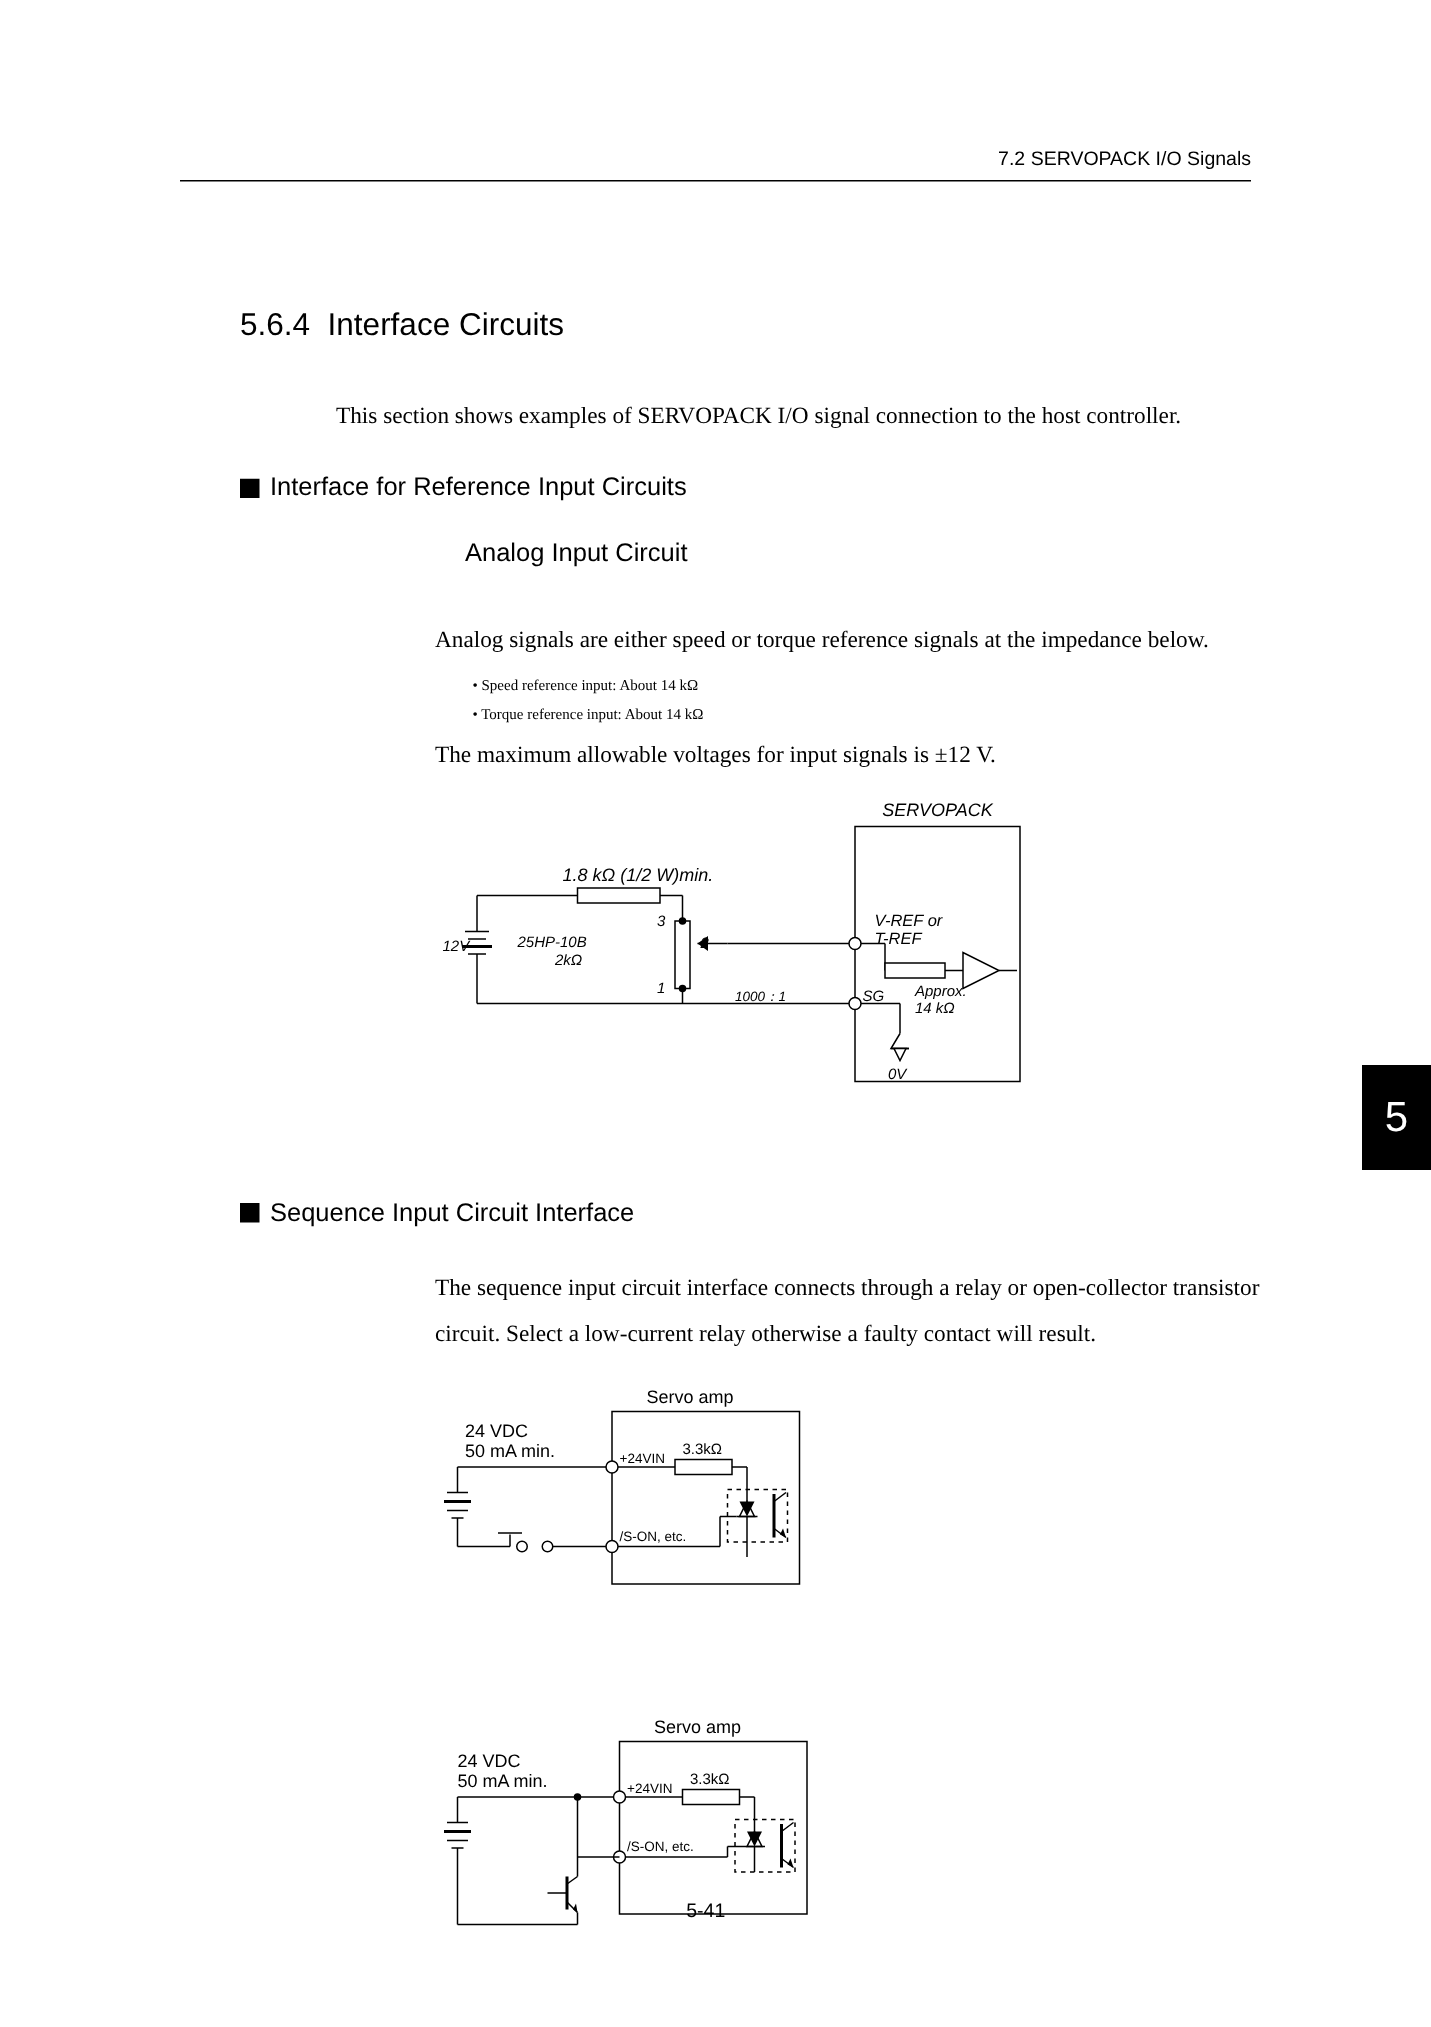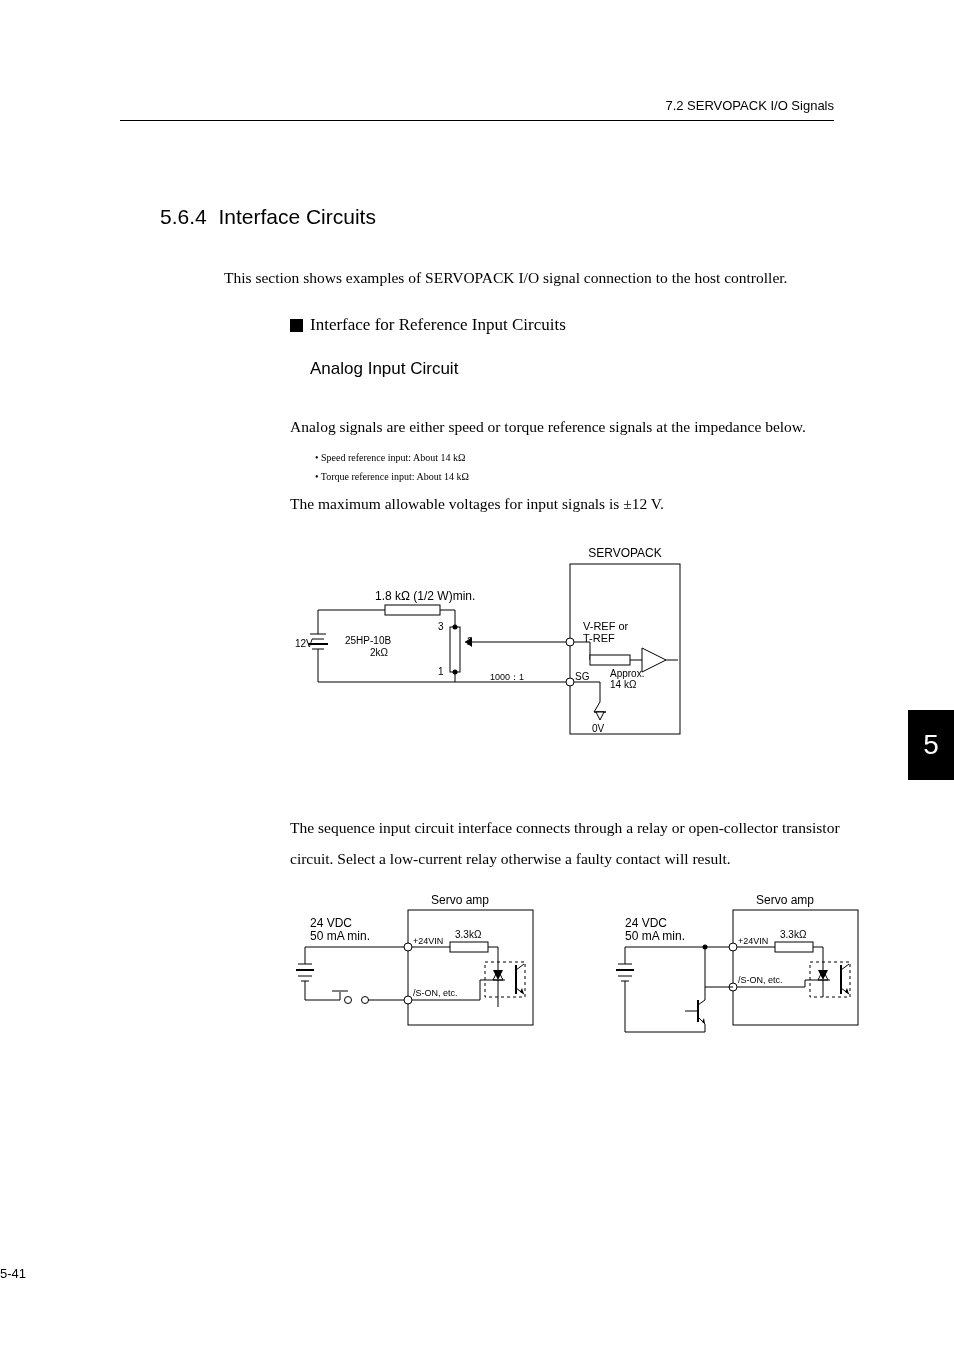--- a/index.html
+++ b/index.html
@@ -35,22 +35,21 @@
     font-family: Arial, Helvetica, sans-serif;
     font-size: 21px;
     margin-bottom: 40px;
   }
   .intro {
     margin-left: 64px;
     font-size: 15.5px;
     margin-bottom: 28px;
   }
   .h-interface {
-    margin-left: 130px;
-    font-family: Liberation Serif, serif;
+    font-family: Liberation Sans, sans-serif;
     font-size: 17px;
     margin-bottom: 24px;
   }
   .h-interface .sq {
     display:inline-block;
     vertical-align:middle;
     margin-right:6px;
   }
   .h-analog {
     margin-left: 150px;
@@ -71,46 +70,49 @@
     margin-bottom: 6px;
   }
   .bullet-list li {
     list-style: none;
   }
   .bullet-list li::before {
     content: "• ";
   }
   .diagram-wrap {
     margin-left: 130px;
-    margin-top: 26px;
+    margin-top: 13px;
     margin-bottom: 40px;
+    font-style: italic;
   }
   .seq-diagrams {
     margin-left: 130px;
     display: flex;
     gap: 60px;
+    flex-direction: column;
   }
   .page-tab {
     position: absolute;
     right: 0;
     top: 710px;
     width: 46px;
     height: 70px;
     background: #000;
     color: #fff;
     font-family: Arial, Helvetica, sans-serif;
     font-size: 28px;
     display: flex;
     align-items: center;
     justify-content: center;
   }
   .page-num {
     position: absolute;
     bottom: 70px;
     left: 0; right: 13px;
+    text-align: center;
     font-family: Arial, Helvetica, sans-serif;
     font-size: 13px;
   }
   svg { display:block; }
   text { font-family: Arial, Helvetica, sans-serif; }
 </style>
 </head>
 <body>
 
 <div class="header-text">7.2  SERVOPACK I/O Signals</div>
@@ -208,20 +210,27 @@
 
       <line x1="284" y1="140" x2="310" y2="140" stroke="#000"></line>
       <line x1="310" y1="140" x2="310" y2="160" stroke="#000"></line>
       <polyline points="310,160 304,170 316,170" fill="none" stroke="#000"></polyline>
       <line x1="304" y1="170" x2="316" y2="170" stroke="#000"></line>
       <polygon points="306,170 314,170 310,178" fill="#fff" stroke="#000"></polygon>
       <text x="302" y="190" font-size="10">0V</text>
     </svg>
   </div>
 
+  <div class="h-interface">
+    <span class="sq">
+      <svg width="14" height="14">
+          <rect x="0" y="0" width="13" height="13" fill="#000"></rect>
+        </svg>
+    </span><span>Sequence Input Circuit Interface</span>
+  </div>
 
   <p class="para" style="line-height:2.0; margin-bottom:18px;">The sequence input circuit interface connects through a relay or open-collector transistor circuit. Select a low-current relay otherwise a faulty contact will result.</p>
 
   <div class="seq-diagrams">
 
     <svg width="270" height="160">
       <text x="170" y="12" font-size="12" text-anchor="middle">Servo amp</text>
       <rect x="118" y="18" width="125" height="115" fill="none" stroke="#000"></rect>
 
       <text x="20" y="35" font-size="12">24 VDC</text>

